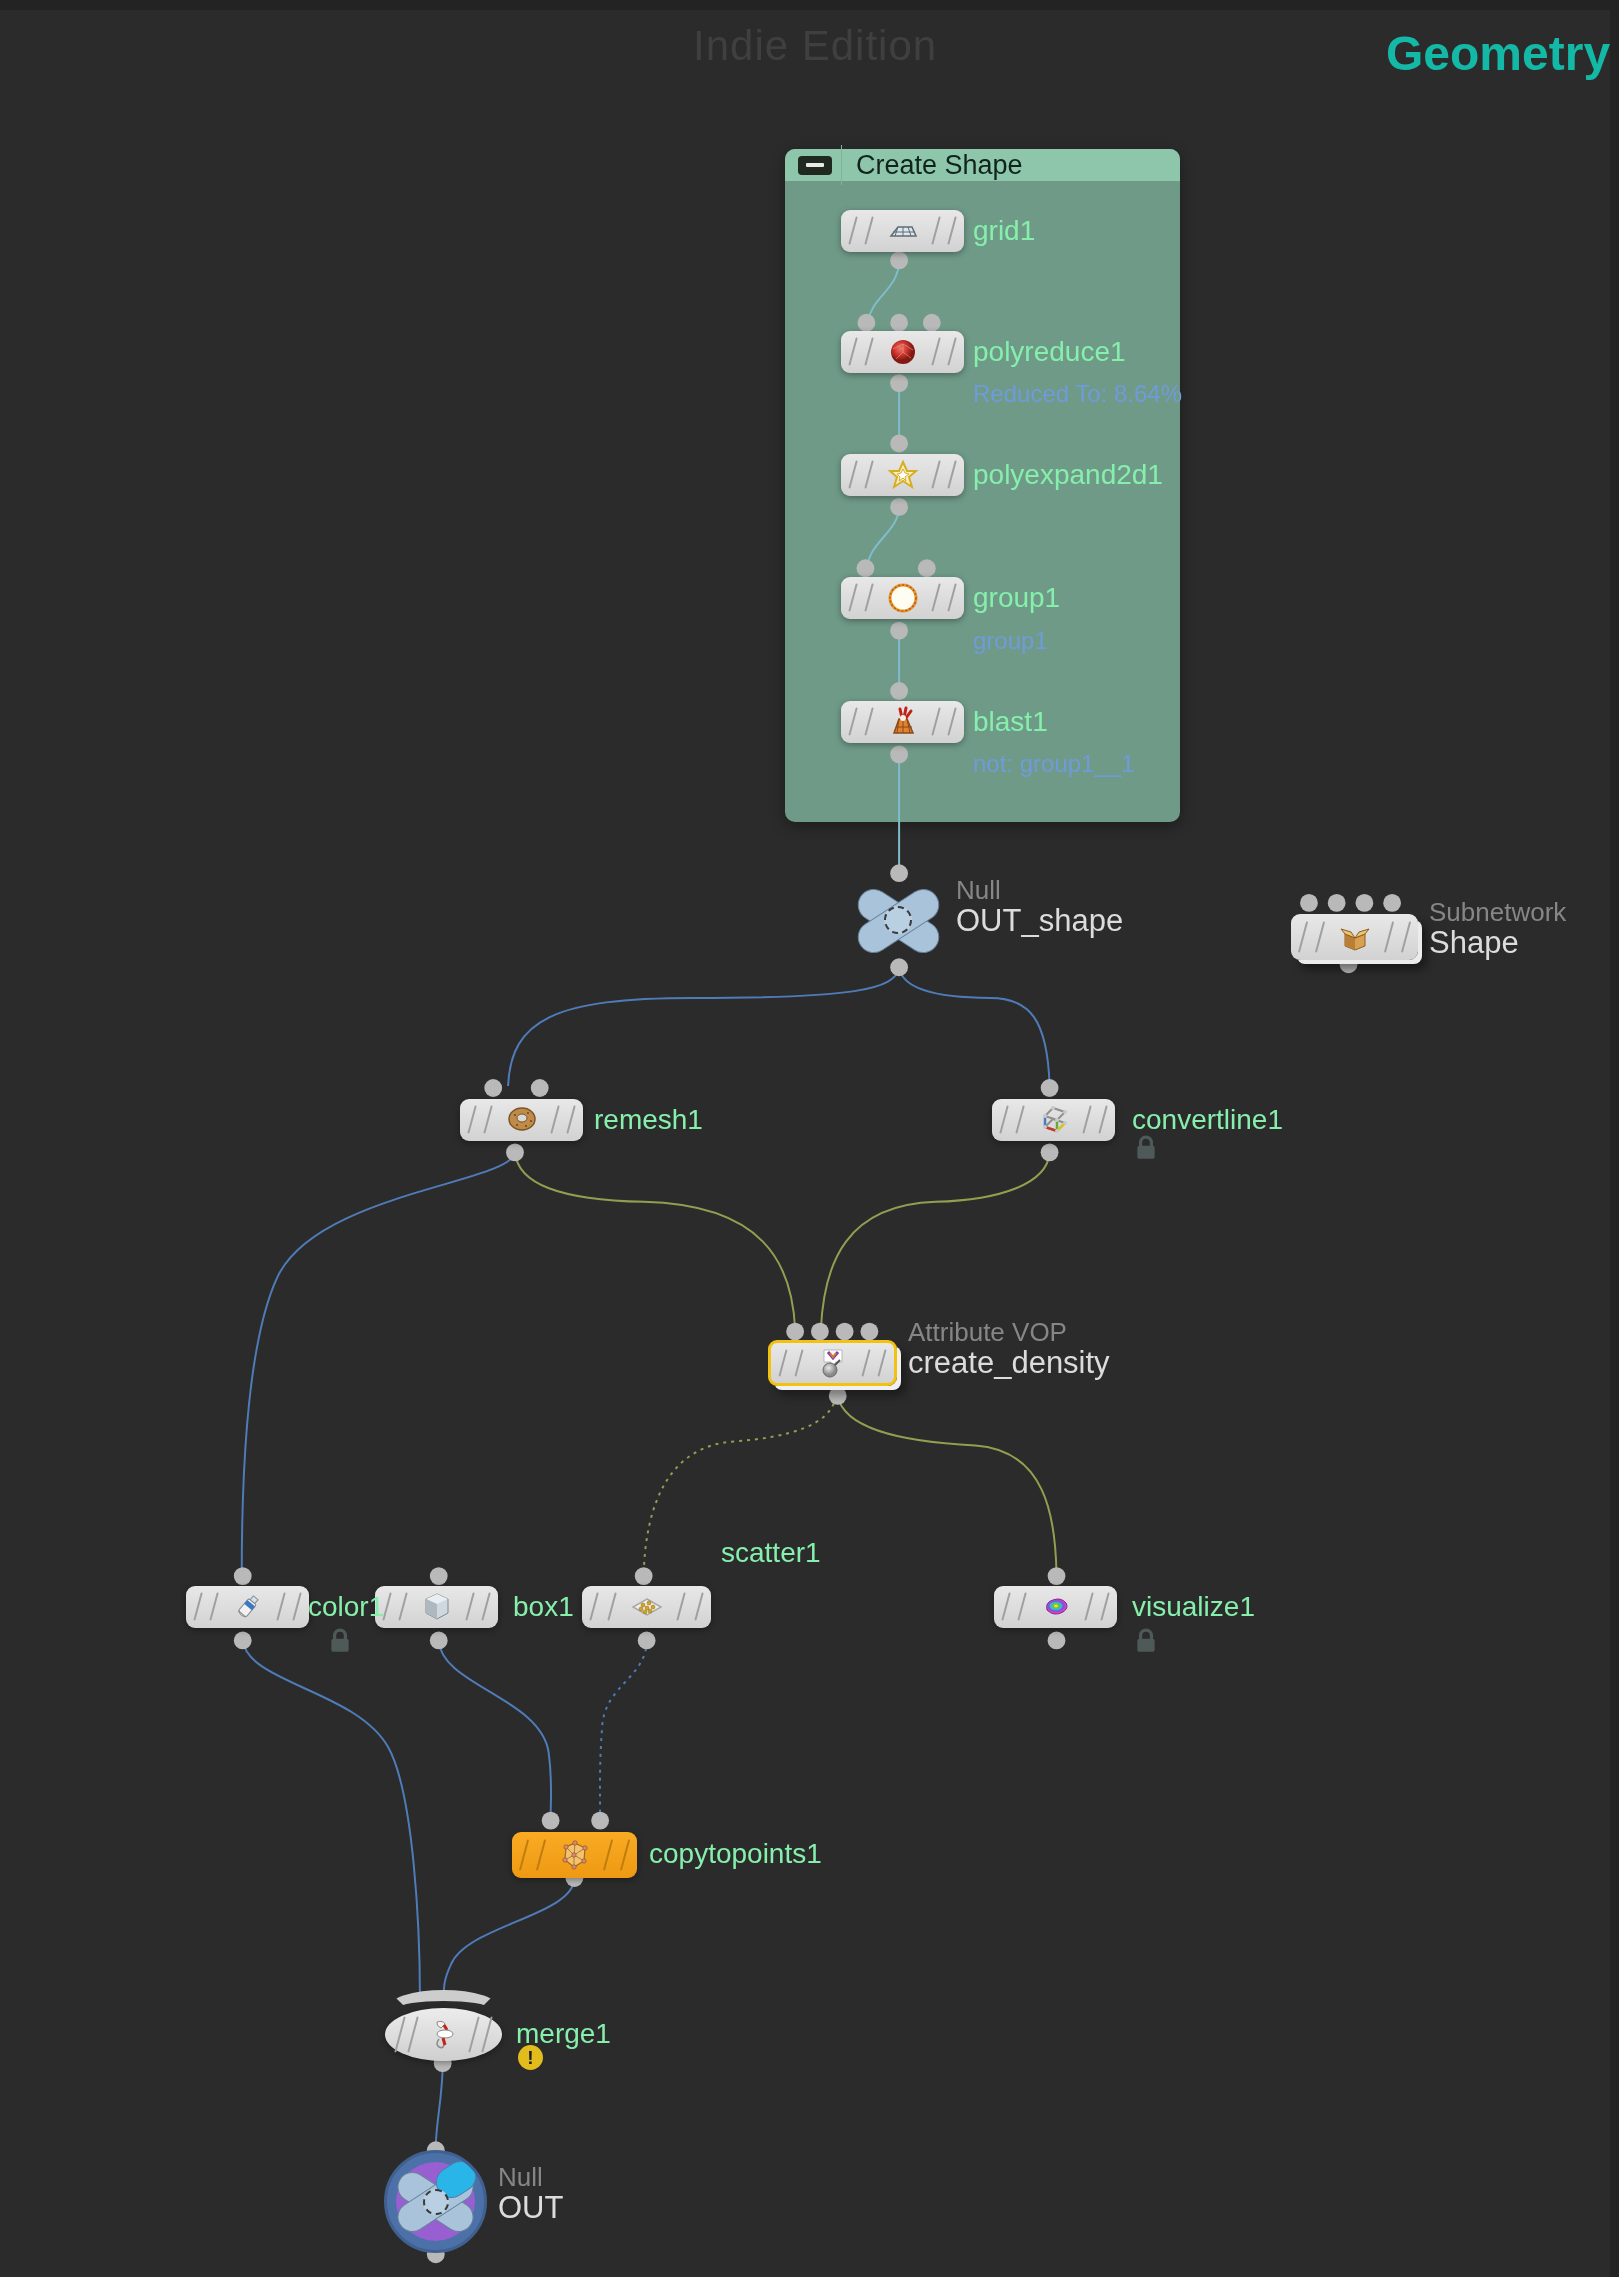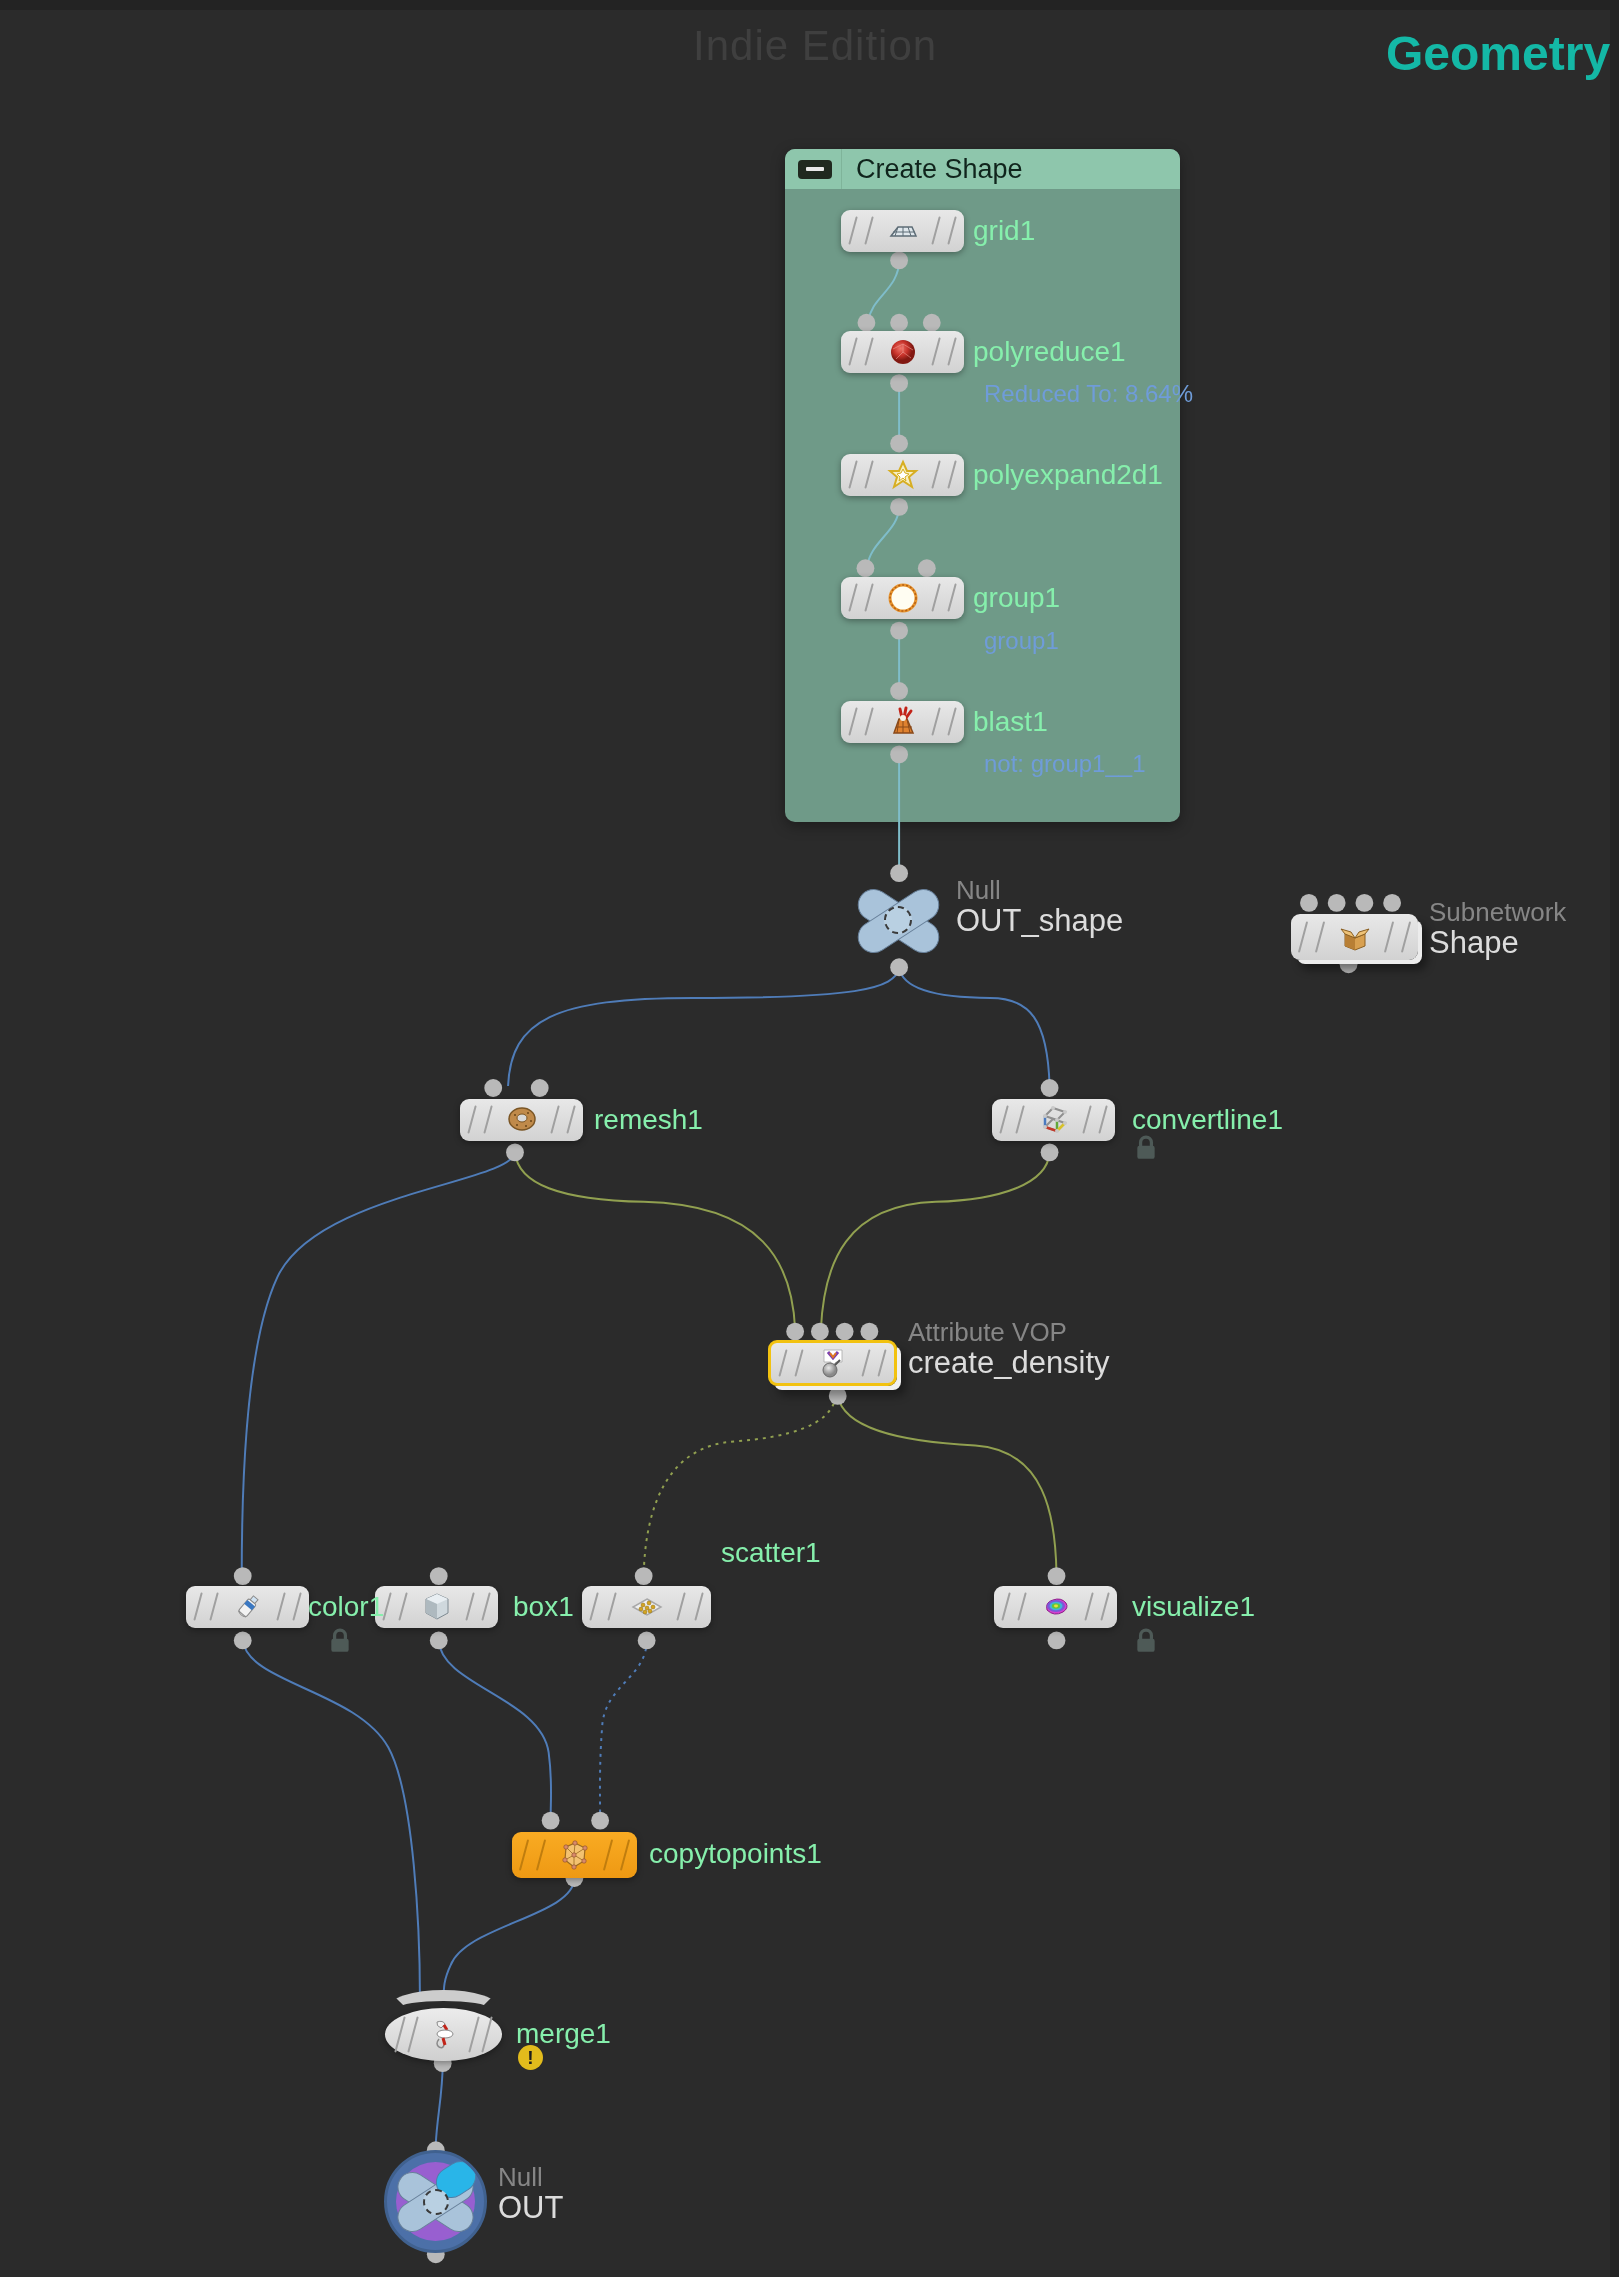--- a/index.html
+++ b/index.html
@@ -5,21 +5,21 @@
   html,body{margin:0;padding:0;background:#2b2b2b;}
   body{position:relative;width:1620px;height:2277px;overflow:hidden;
        font-family:"Liberation Sans",sans-serif;-webkit-font-smoothing:antialiased;}
   .topbar{position:absolute;left:0;top:0;width:1620px;height:10px;background:#232323;}
   .rightedge{position:absolute;right:0;top:0;width:10px;height:2277px;background:#232323;}
   .watermark{position:absolute;font-weight:300;color:#3f3f3f;font-size:42px;letter-spacing:1px;}
   .ctxname{position:absolute;font-weight:700;color:#14b8a6;font-size:48px;}
   
   .netbox{position:absolute;left:785px;top:149px;width:395px;height:673px;border-radius:10px;
           background:#6f9a88;box-shadow:0 4px 14px rgba(0,0,0,.35);z-index:0;}
-  .netbox-header{position:absolute;left:0;top:0;width:100%;height:40px;background:#8ec6ac;
+  .netbox-header{position:absolute;left:0;top:0;width:100%;height:32px;background:#8ec6ac;
           border-radius:10px 10px 0 0;display:flex;align-items:center;}
   .collapse-btn{width:34px;height:19px;background:#20291f;border-radius:4px;margin:0 9px 0 13px;
           display:flex;align-items:center;justify-content:center;}
   .collapse-btn::before{content:"";width:18px;height:4px;background:#e8e8e8;border-radius:1px;}
   .netbox-sep{width:1px;height:40px;background:#7fb49a;}
   .netbox-title{color:#10241c;font-size:27px;font-weight:500;margin-left:14px;}
   
   svg.wires{position:absolute;left:0;top:0;z-index:1;pointer-events:none;}
   
   .chip{position:absolute;width:123px;height:42px;border-radius:9px;z-index:2;box-sizing:border-box;
@@ -47,21 +47,21 @@
         background:#b9d0e2;border:2px dashed #3a3a3a;box-sizing:border-box;}
   .out-circle{position:absolute;width:103px;height:103px;border-radius:50%;z-index:2;
         background:#4c70a8;border:3px solid #40618f;box-sizing:border-box;overflow:hidden;}
   .out-purple{position:absolute;left:9px;top:9px;width:79px;height:79px;border-radius:50%;background:#985fd0;}
   .out-circle .xbar{left:6px;top:34px;width:85px;height:30px;}
   .out-cyan{position:absolute;right:7px;top:11px;width:40px;height:29px;border-radius:16px;
         background:#29b5e8;border:1px solid #4d7fa8;transform:rotate(-33deg);}
   .out-circle .xcenter{left:36px;top:36px;width:26px;height:26px;}
   
   .nlabel{position:absolute;color:#86efac;font-size:28px;z-index:3;white-space:nowrap;}
-  .nsub{position:absolute;color:#6f9cd9;font-size:24px;z-index:3;white-space:nowrap;margin-left:11px;}
+  .nsub{position:absolute;color:#6f9cd9;font-size:24px;z-index:3;white-space:nowrap;}
   .ntype{position:absolute;color:#868686;font-size:26px;z-index:3;white-space:nowrap;}
   .nname{position:absolute;color:#dcdcdc;font-size:31px;z-index:3;white-space:nowrap;}
   .badge{position:absolute;z-index:3;display:flex;}
   .warn{width:25px;height:25px;border-radius:50%;background:#e2bb1c;color:#1d1d1d;font-weight:700;
         font-size:19px;display:flex;align-items:center;justify-content:center;}
 </style>
 </head>
 <body>
 
 <div class="topbar"></div>

